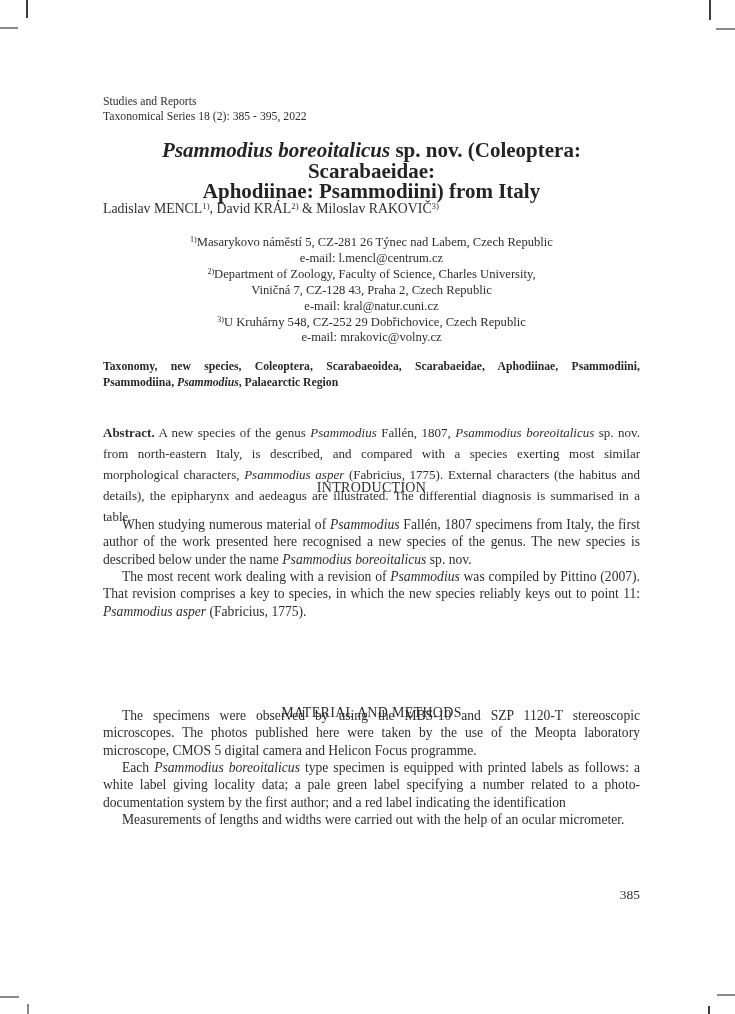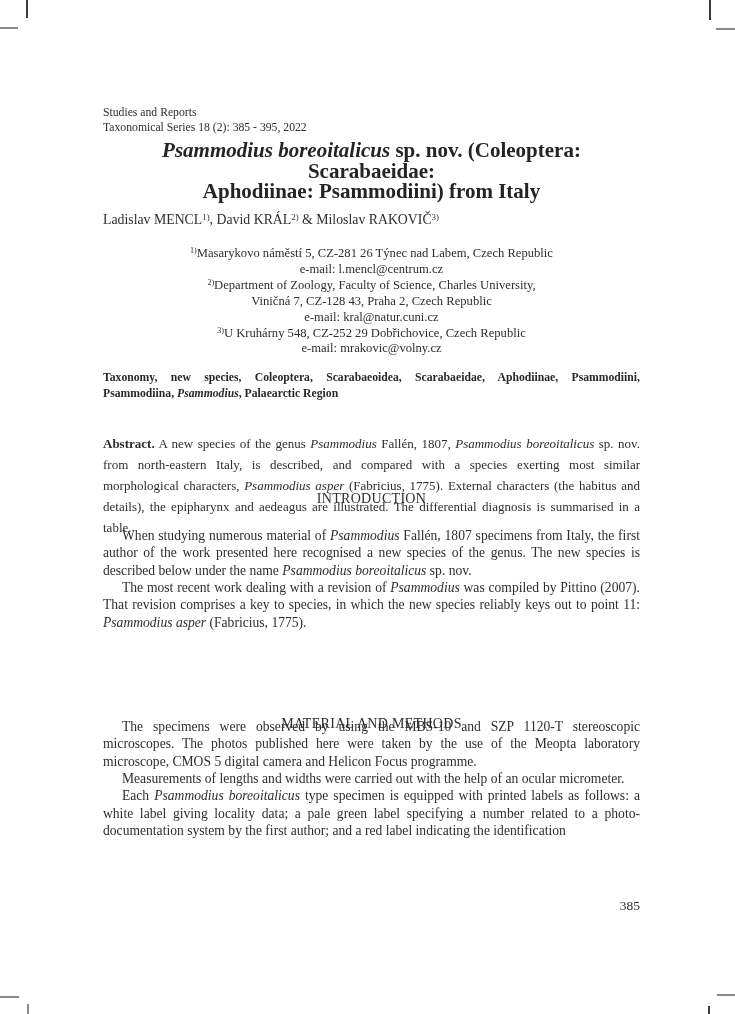--- a/index.html
+++ b/index.html
@@ -5,21 +5,21 @@
   html, body { margin: 0; padding: 0; background: #ffffff; }
   .page {
     position: relative;
     width: 735px;
     height: 1014px;
     background: #ffffff;
     font-family: "Liberation Serif", "DejaVu Serif", serif;
     color: #2e2e2e;
     overflow: hidden;
   }
-  .block { position: absolute; left: 103px; width: 537px; margin-top: 11px; }
+  .block { position: absolute; left: 103px; width: 537px; }
   sup { font-size: 64%; vertical-align: baseline; position: relative; top: -0.45em; line-height: 0; }
 
   .journal-header { top: 94px; font-size: 11.7px; line-height: 15.2px; text-align: left; }
   .article-title  { top: 140px; font-size: 21px; line-height: 20.5px; font-weight: bold; text-align: center; color: #242424; margin: 0; }
   .author-line    { top: 200px; font-size: 13.8px; line-height: 17px; text-align: left; }
   .affiliations   { top: 235px; font-size: 12.6px; line-height: 15.9px; text-align: center; }
   .keywords       { top: 359px; font-size: 11.7px; line-height: 15.6px; text-align: justify; font-weight: bold; color: #282828; }
   .abstract       { top: 422px; font-size: 13px; line-height: 21px; text-align: justify; }
   .section-heading{ font-size: 14px; line-height: 17px; text-align: center; letter-spacing: 0.3px; }
   .heading-intro  { top: 479px; }
@@ -84,19 +84,19 @@
 
   <div class="block section-heading heading-intro">INTRODUCTION</div>
   <div class="block body-text body-intro">
     <p><span>When studying numerous material of </span><span style="font-style: italic;">Psammodius</span><span> Fallén, 1807 specimens from Italy, the first author of the work presented here recognised a new species of the genus. The new species is described below under the name </span><span style="font-style: italic;">Psammodius boreoitalicus</span><span> sp. nov.</span></p>
     <p><span>The most recent work dealing with a revision of </span><span style="font-style: italic;">Psammodius</span><span> was compiled by Pittino (2007). That revision comprises a key to species, in which the new species reliably keys out to point 11: </span><span style="font-style: italic;">Psammodius asper</span><span> (Fabricius, 1775).</span></p>
   </div>
 
   <div class="block section-heading heading-mm">MATERIAL AND METHODS</div>
   <div class="block body-text body-mm">
     <p><span>The specimens were observed by using the MBS-10 and SZP 1120-T stereoscopic microscopes. The photos published here were taken by the use of the Meopta laboratory microscope, CMOS 5 digital camera and Helicon Focus programme.</span></p>
+    <p><span>Each </span><span style="font-style: italic;">Psammodius boreoitalicus</span><span> type specimen is equipped with printed labels as follows: a white label giving locality data; a pale green label specifying a number related to a photo-documentation system by the first author; and a red label indicating the identification</span></p>
     <p><span>Measurements of lengths and widths were carried out with the help of an ocular micrometer.</span></p>
-    <p><span>Each </span><span style="font-style: italic;">Psammodius boreoitalicus</span><span> type specimen is equipped with printed labels as follows: a white label giving locality data; a pale green label specifying a number related to a photo-documentation system by the first author; and a red label indicating the identification</span></p>
   </div>
 
   <div class="block page-number">385</div>
 
 </div>
 
 </body></html>

